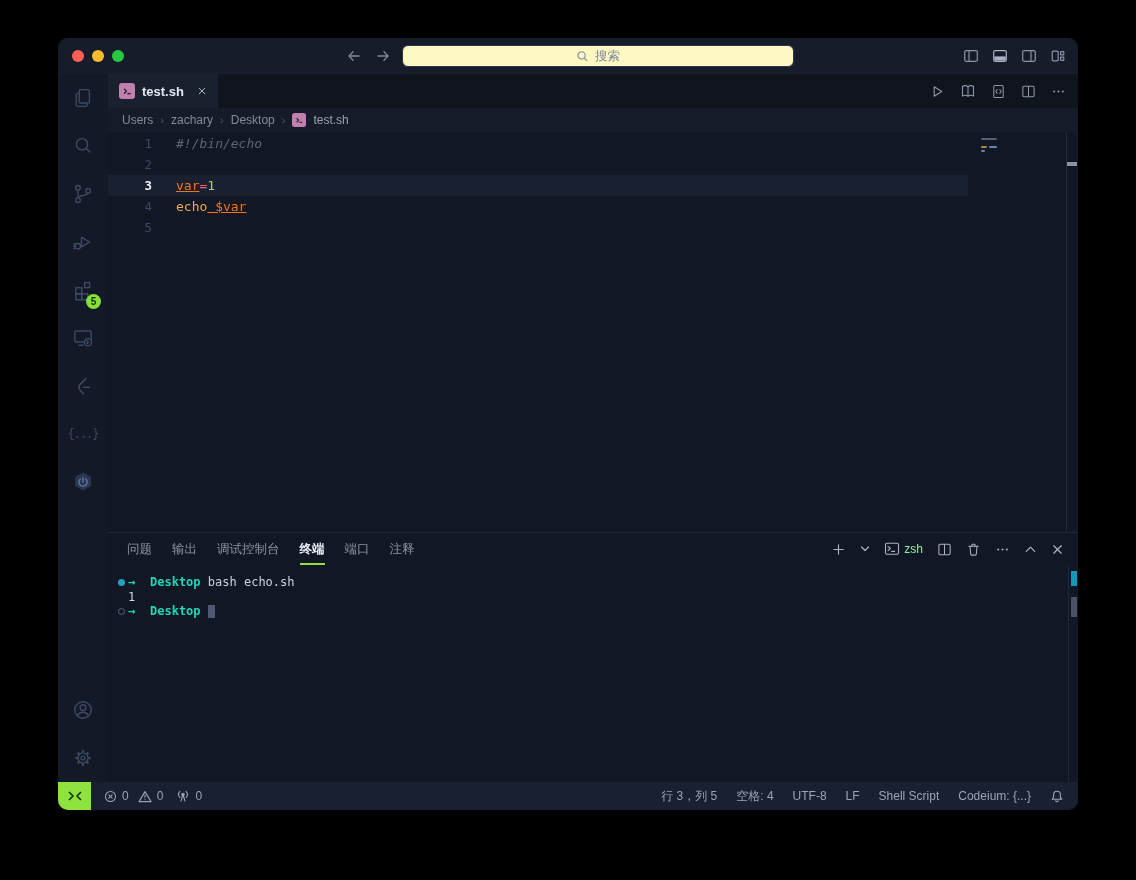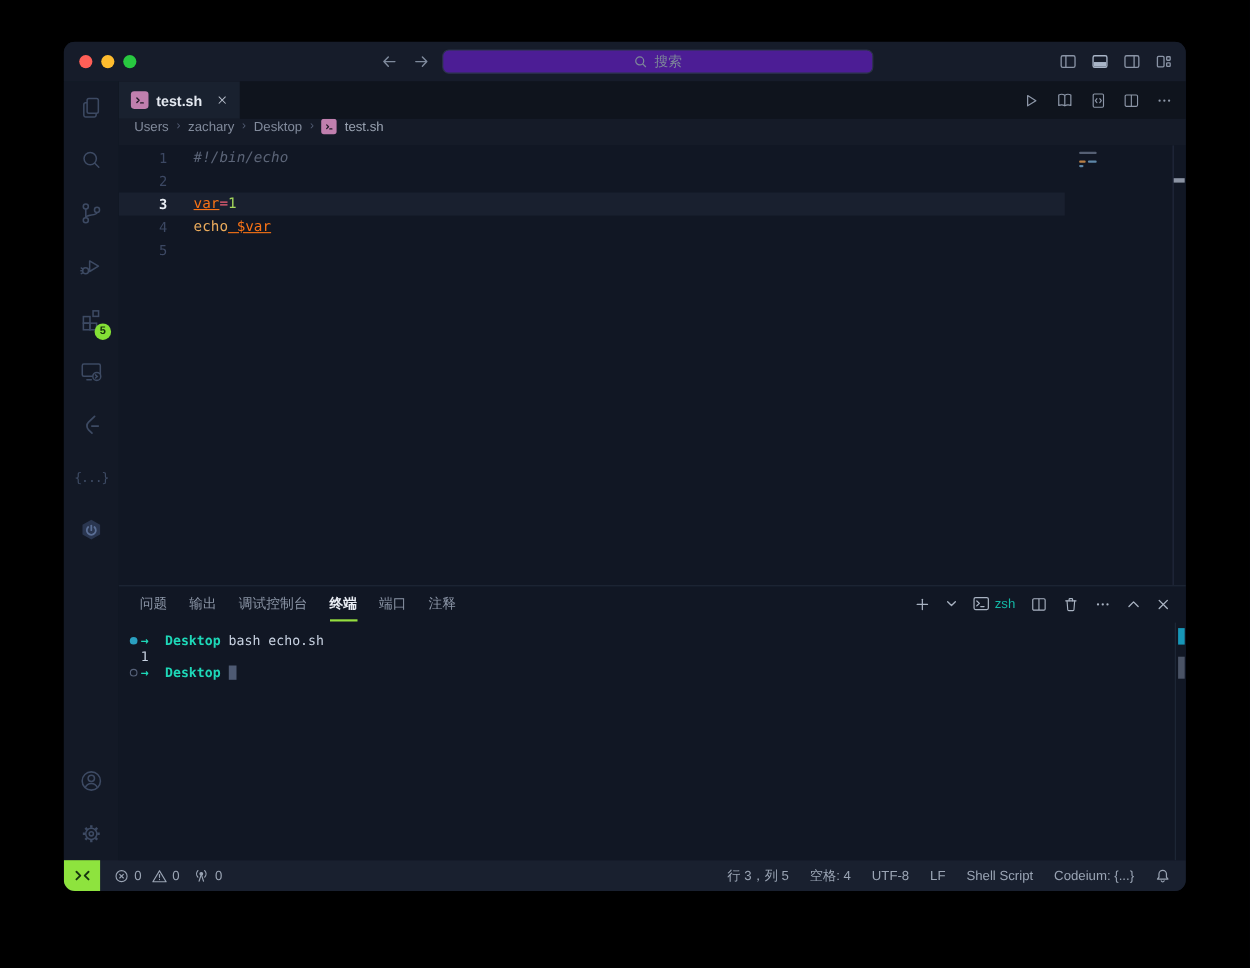--- a/index.html
+++ b/index.html
@@ -10,21 +10,21 @@
             background:#141a27; border-radius:10px; overflow:hidden;
             display:flex; flex-direction:column; }
 
   
   .titlebar { flex:0 0 36px; background:#161c2a; position:relative; }
   .traffic { position:absolute; left:14px; top:12px; display:flex; gap:8px; }
   .light { width:12px; height:12px; border-radius:50%; }
   .light.red{ background:#ff5f57; } .light.yellow{ background:#febc2e; } .light.green{ background:#28c840; }
   .nav-arrows { position:absolute; left:288px; top:0; height:36px; display:flex; align-items:center; gap:13px; }
   .searchbox { position:absolute; left:344px; top:7px; width:392px; height:22px;
-               background:#4c1d95; border:1px solid #2b3448; border-radius:6px;
+               background:#fef9c3; border:1px solid #2b3448; border-radius:6px;
                display:flex; align-items:center; justify-content:center; gap:6px;
                color:#7d8799; font-size:12.5px; }
   .layout-icons { position:absolute; right:12px; top:0; height:36px; display:flex; align-items:center; gap:13px; }
 
   
   .body-row { flex:1; display:flex; min-height:0; }
   .activitybar { flex:0 0 50px; background:#131926; display:flex; flex-direction:column; align-items:center; }
   .ab-item { width:48px; height:48px; display:flex; align-items:center; justify-content:center; position:relative; }
   .ab-spacer { flex:1; }
   .badge { position:absolute; right:6px; bottom:5px; min-width:15px; height:15px; border-radius:50%;
@@ -37,21 +37,21 @@
   
   .tabbar { flex:0 0 34px; background:#0f141d; display:flex; position:relative; }
   .tab { background:#19212f; padding:0 11px; display:flex; align-items:center; gap:7px; }
   .tab-title { color:#e4e9f1; font-size:13px; font-weight:600; }
   .file-icon { width:16px; height:16px; border-radius:3px; background:#c07fae;
                display:flex; align-items:center; justify-content:center; }
   .tab-close { margin-left:6px; display:flex; align-items:center; }
   .tab-actions { position:absolute; right:12px; top:0; height:34px; display:flex; align-items:center; gap:15px; }
 
   
-  .breadcrumb { flex:0 0 24px; background:#151b28; display:flex; align-items:flex-start;
+  .breadcrumb { flex:0 0 24px; background:#151b28; display:flex; align-items:center;
                 padding-left:14px; gap:7px; font-size:12px; color:#828b9c; }
   .crumb-sep { color:#525c73; font-size:11px; }
   .crumb-file-icon { width:14px; height:14px; border-radius:2.5px; background:#c07fae;
                      display:flex; align-items:center; justify-content:center; }
   .crumb-file { color:#9aa3b2; }
 
   
   .editor { flex:1; position:relative; padding-top:1px; font-family:"DejaVu Sans Mono",monospace; overflow:hidden; }
   .code-row { display:flex; height:21px; line-height:21px; font-size:13px; position:relative; }
   .code-row.active { background:#19202f; width:calc(100% - 110px); }
@@ -68,21 +68,21 @@
   .overview-ruler { position:absolute; right:0; top:0; bottom:0; width:12px; border-left:1px solid #232c3f; }
   .cursor-marker { position:absolute; right:1px; top:30px; width:10px; height:4px; background:#8b93a3; }
 
   
   .panel { flex:0 0 250px; border-top:1px solid #202938; display:flex; flex-direction:column; background:#111724; position:relative; }
   .panel-header { flex:0 0 32px; display:flex; align-items:center; padding:0 14px 0 19px; }
   .ptab { height:32px; display:flex; align-items:center; font-size:12.5px; color:#8b95a6;
           border-bottom:2px solid transparent; border-top:2px solid transparent; margin-right:20px; }
   .ptab.active { color:#e9edf4; font-weight:600; border-bottom-color:#95df3f;text-align:center; }
   .panel-actions { margin-left:auto; display:flex; align-items:center; gap:14px; }
-  .shell-label { color:#14b8a6; font-size:12px; margin-left:4px; }
+  .shell-label { color:#86efac; font-size:12px; margin-left:4px; }
   .zsh-group { display:flex; align-items:center; }
   .terminal { flex:1; padding:10px 0 0 6px; font-family:"DejaVu Sans Mono",monospace;
               font-size:12px; line-height:14.5px; color:#c9d3e2; }
   .trow { display:flex; align-items:center; height:14.5px; }
   .tdec { flex:0 0 14px; display:flex; align-items:center; justify-content:center; }
   .dot { width:7px; height:7px; border-radius:50%; }
   .dot.filled { background:#2a9fc0; }
   .dot.hollow { border:1px solid #566179; }
   .tarrow { flex:0 0 22px; color:#1ed8b8; font-weight:bold; }
   .tprompt { color:#1ed8b8; font-weight:bold; }

